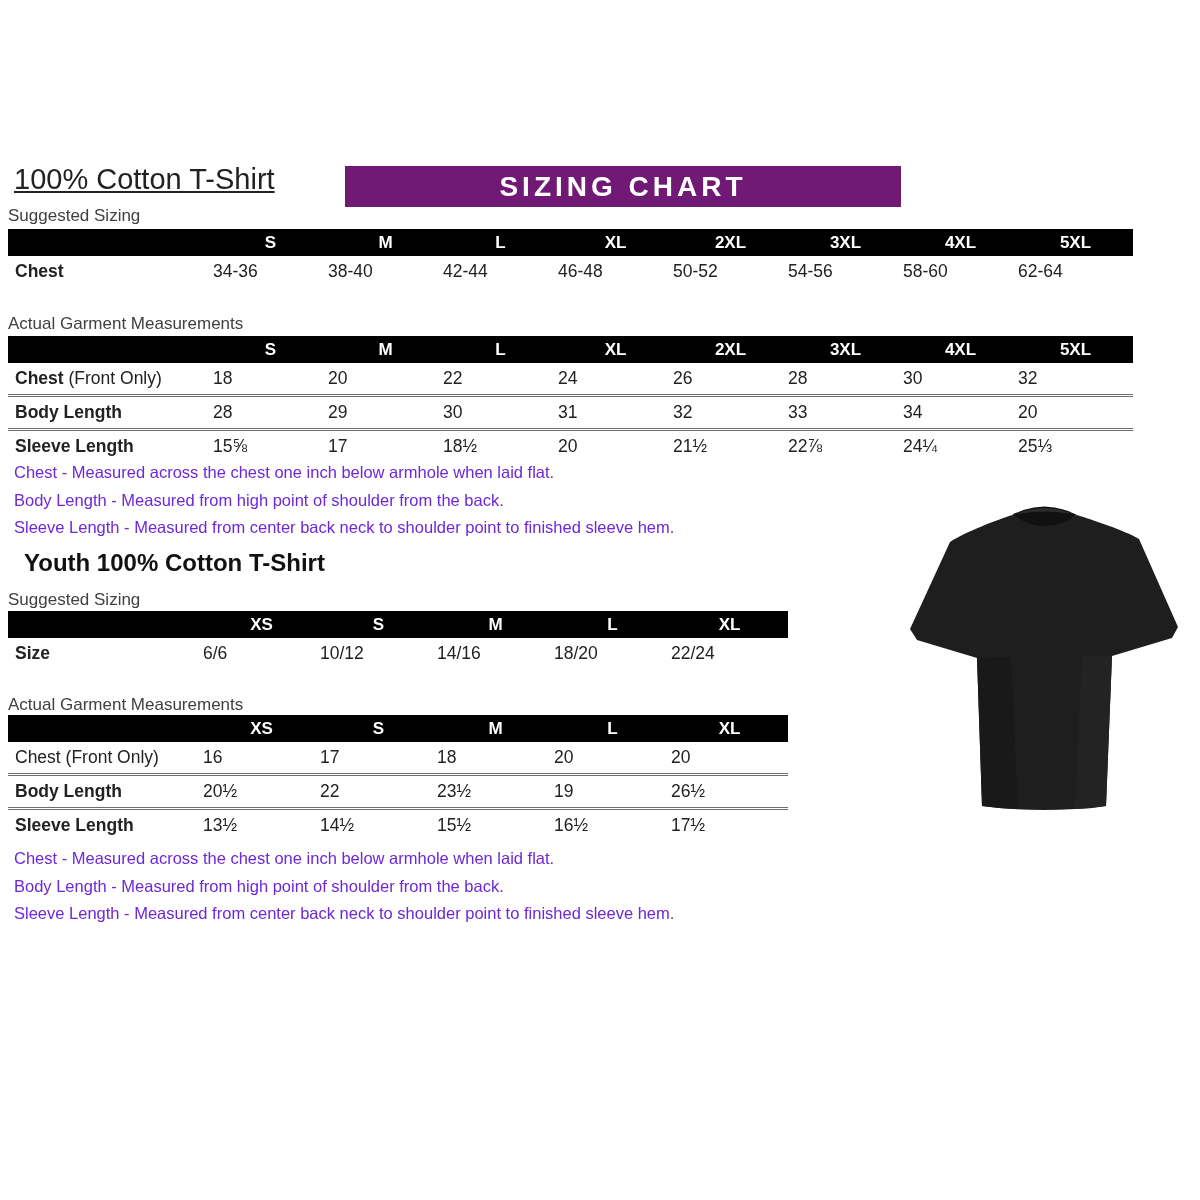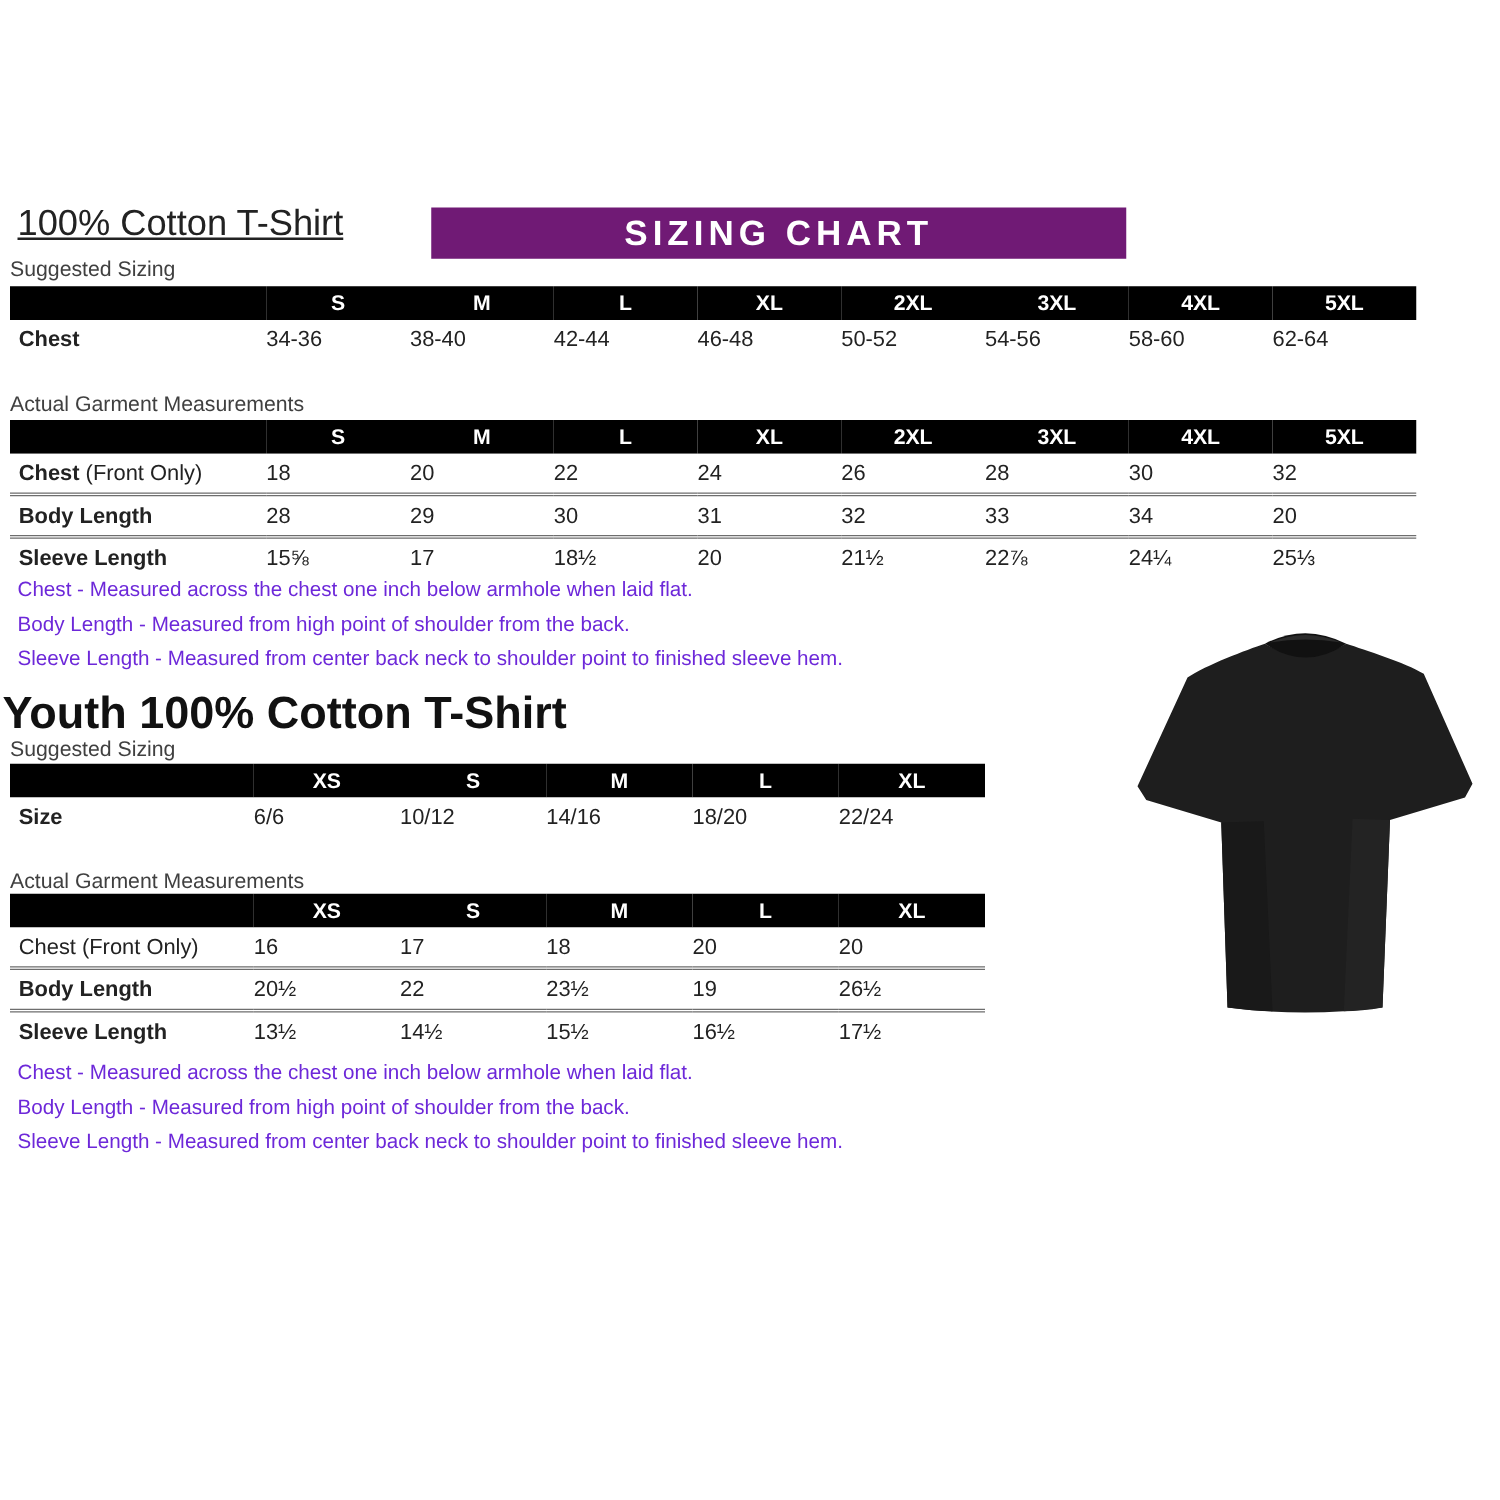--- a/index.html
+++ b/index.html
@@ -43,21 +43,21 @@
 
   .col-label-adult{width:205px;}
   .col-size-adult{width:115px;}
   .col-label-youth{width:195px;}
   .col-size-youth{width:117px;}
 
   .notes{font-size:16.5px;line-height:27.5px;color:#6d28d9;}
   .notes1{left:14px;top:459px;}
   .notes2{left:14px;top:845px;}
 
-  .youth-title{left:2px;top:549px;font-size:36px;font-weight:700;color:#111;}
+  .youth-title{left:24px;top:549px;font-size:24px;font-weight:700;color:#111;}
 
   .tshirt-wrap{left:893px;top:487px;width:302px;height:340px;}
 </style>
 </head>
 <body>
 
 <div class="abs adult-title">100% Cotton T-Shirt</div>
 <div class="abs banner">SIZING CHART</div>
 
 <div class="abs section-label lbl-sug1">Suggested Sizing</div>

